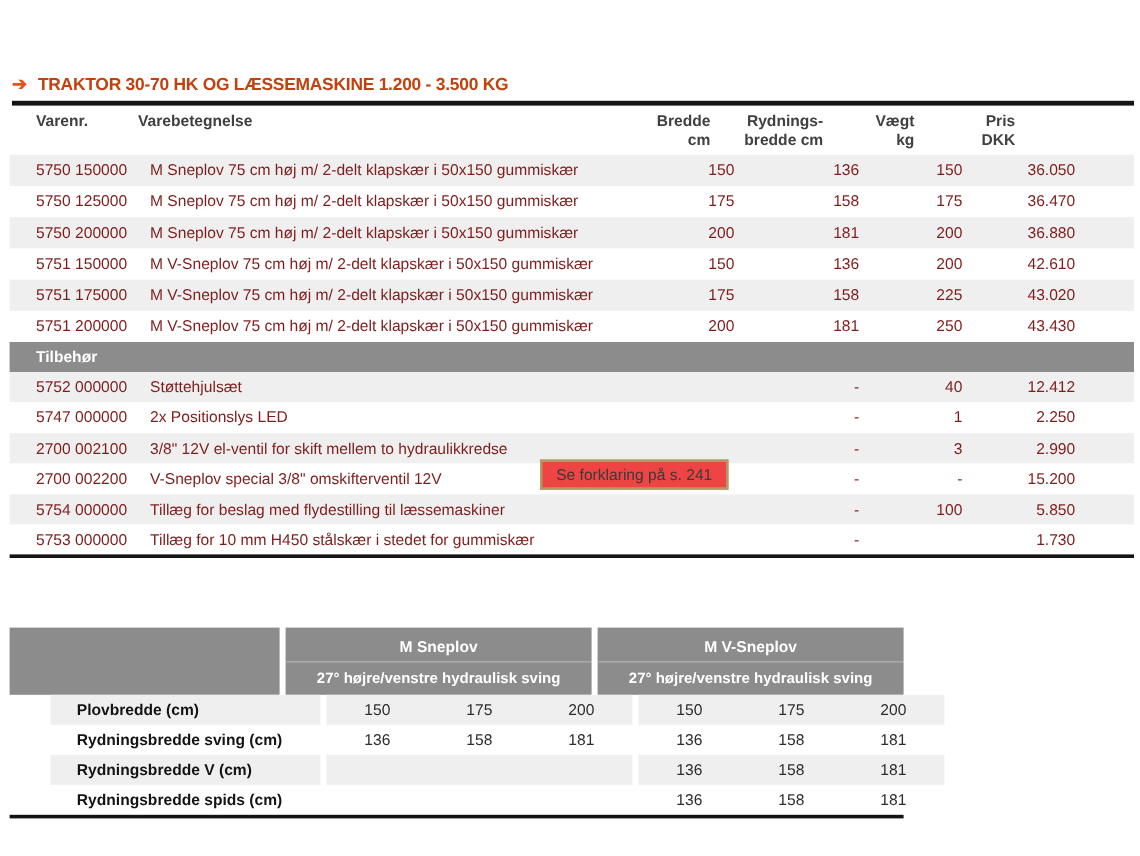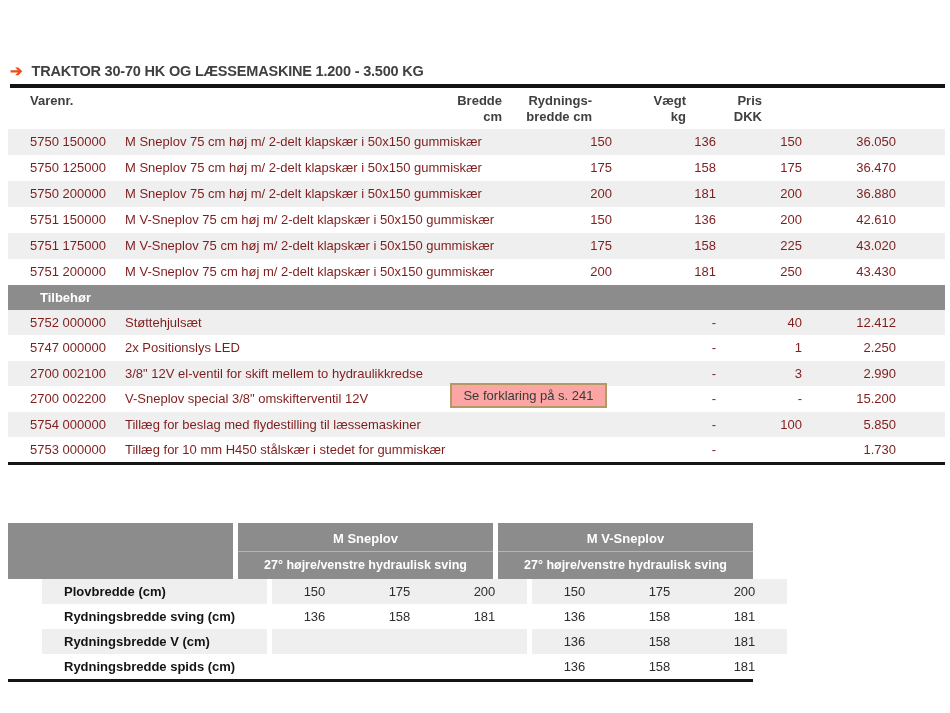--- a/index.html
+++ b/index.html
@@ -5,43 +5,43 @@
   html,body { margin:0; padding:0; background:#fff; }
   .doc {
     position:relative; width:950px; height:713px; background:#ffffff;
     font-family:"Liberation Sans", sans-serif; overflow:hidden;
     -webkit-font-smoothing:antialiased;
   }
   
   .title-block { position:absolute; left:10px; top:63px; width:935px; }
   .title-line { display:flex; align-items:center; gap:9px; }
   .arrow { color:#e8511d; font-size:15px; font-weight:bold; line-height:16px; }
-  .title-text { font-size:14.5px; font-weight:bold; color:#404040; letter-spacing:-0.2px; }
+  .title-text { font-size:14.5px; font-weight:bold; color:#c2410c; letter-spacing:-0.2px; }
   .rule4 { height:4px; background:#141414; margin-top:5px; }
 
   
   .main-table { position:absolute; left:8px; top:91px; width:937px; }
   .thead { display:grid; grid-template-columns:99px 395px 90px 94px 76px 84px 1fr;
            height:36px; font-weight:bold; color:#404040; font-size:13px; padding-top:2px; }
   .thead .h1 { line-height:16px; }
   .h2l { text-align:right; line-height:16px; }
   .c1 { padding-left:22px; }
   .c2 { padding-left:8px; }
   .num { text-align:right; }
   .row { display:grid; grid-template-columns:99px 395px 90px 94px 76px 84px 1fr;
          height:26px; line-height:26px; font-size:13px; color:#7f1d1d;gap:10px; }
   .acc .row { height:25.4px; line-height:25.4px; }
   .rows .row:nth-child(odd) { background:#efefef; }
   .section-bar { height:25px; line-height:25px; background:#8c8c8c; color:#ffffff;
-                 font-weight:bold; font-size:13px; padding-left:32px; }
+                 font-weight:bold; font-size:13px; padding-left:22px; }
   .rule2 { height:3px; background:#141414; }
 
   
   .callout { position:absolute; left:450px; top:383px; width:153px; height:21px;
-             background:#fca5a5; border:2px solid #b29a64; display:flex; align-items:center;
+             background:#ef4444; border:2px solid #b29a64; display:flex; align-items:center;
              justify-content:center; font-size:13px; color:#3a3a3a; }
 
   
   .spec { position:absolute; left:8px; top:492px; width:745px; }
   .spec-head { display:grid; grid-template-columns:225px 5px 255px 5px 255px; height:56px;margin-top:31px; }
   .shfill { background:#8c8c8c; }
   .shblock { background:#8c8c8c; color:#fff; font-weight:bold; text-align:center; }
   .shname { height:29px; line-height:31px; font-size:13px;
             border-bottom:1px solid rgba(255,255,255,0.35); box-sizing:border-box; }
   .shsub  { height:27px; line-height:26px; font-size:12.5px; }
@@ -62,20 +62,21 @@
     <div class="title-line">
       <span class="arrow">➔</span>
       <span class="title-text">TRAKTOR 30-70 HK OG LÆSSEMASKINE 1.200 - 3.500 KG</span>
     </div>
     <div class="rule4"></div>
   </div>
 
   <div class="main-table">
     <div class="thead">
       <div class="c1 h1">Varenr.</div>
+      <div class="c2 h1">Varebetegnelse</div>
       <div class="h2l">
         <div>Bredde</div>
         <div>cm</div>
       </div>
       <div class="h2l">
         <div>Rydnings-</div>
         <div>bredde cm</div>
       </div>
       <div class="h2l">
         <div>Vægt</div>

